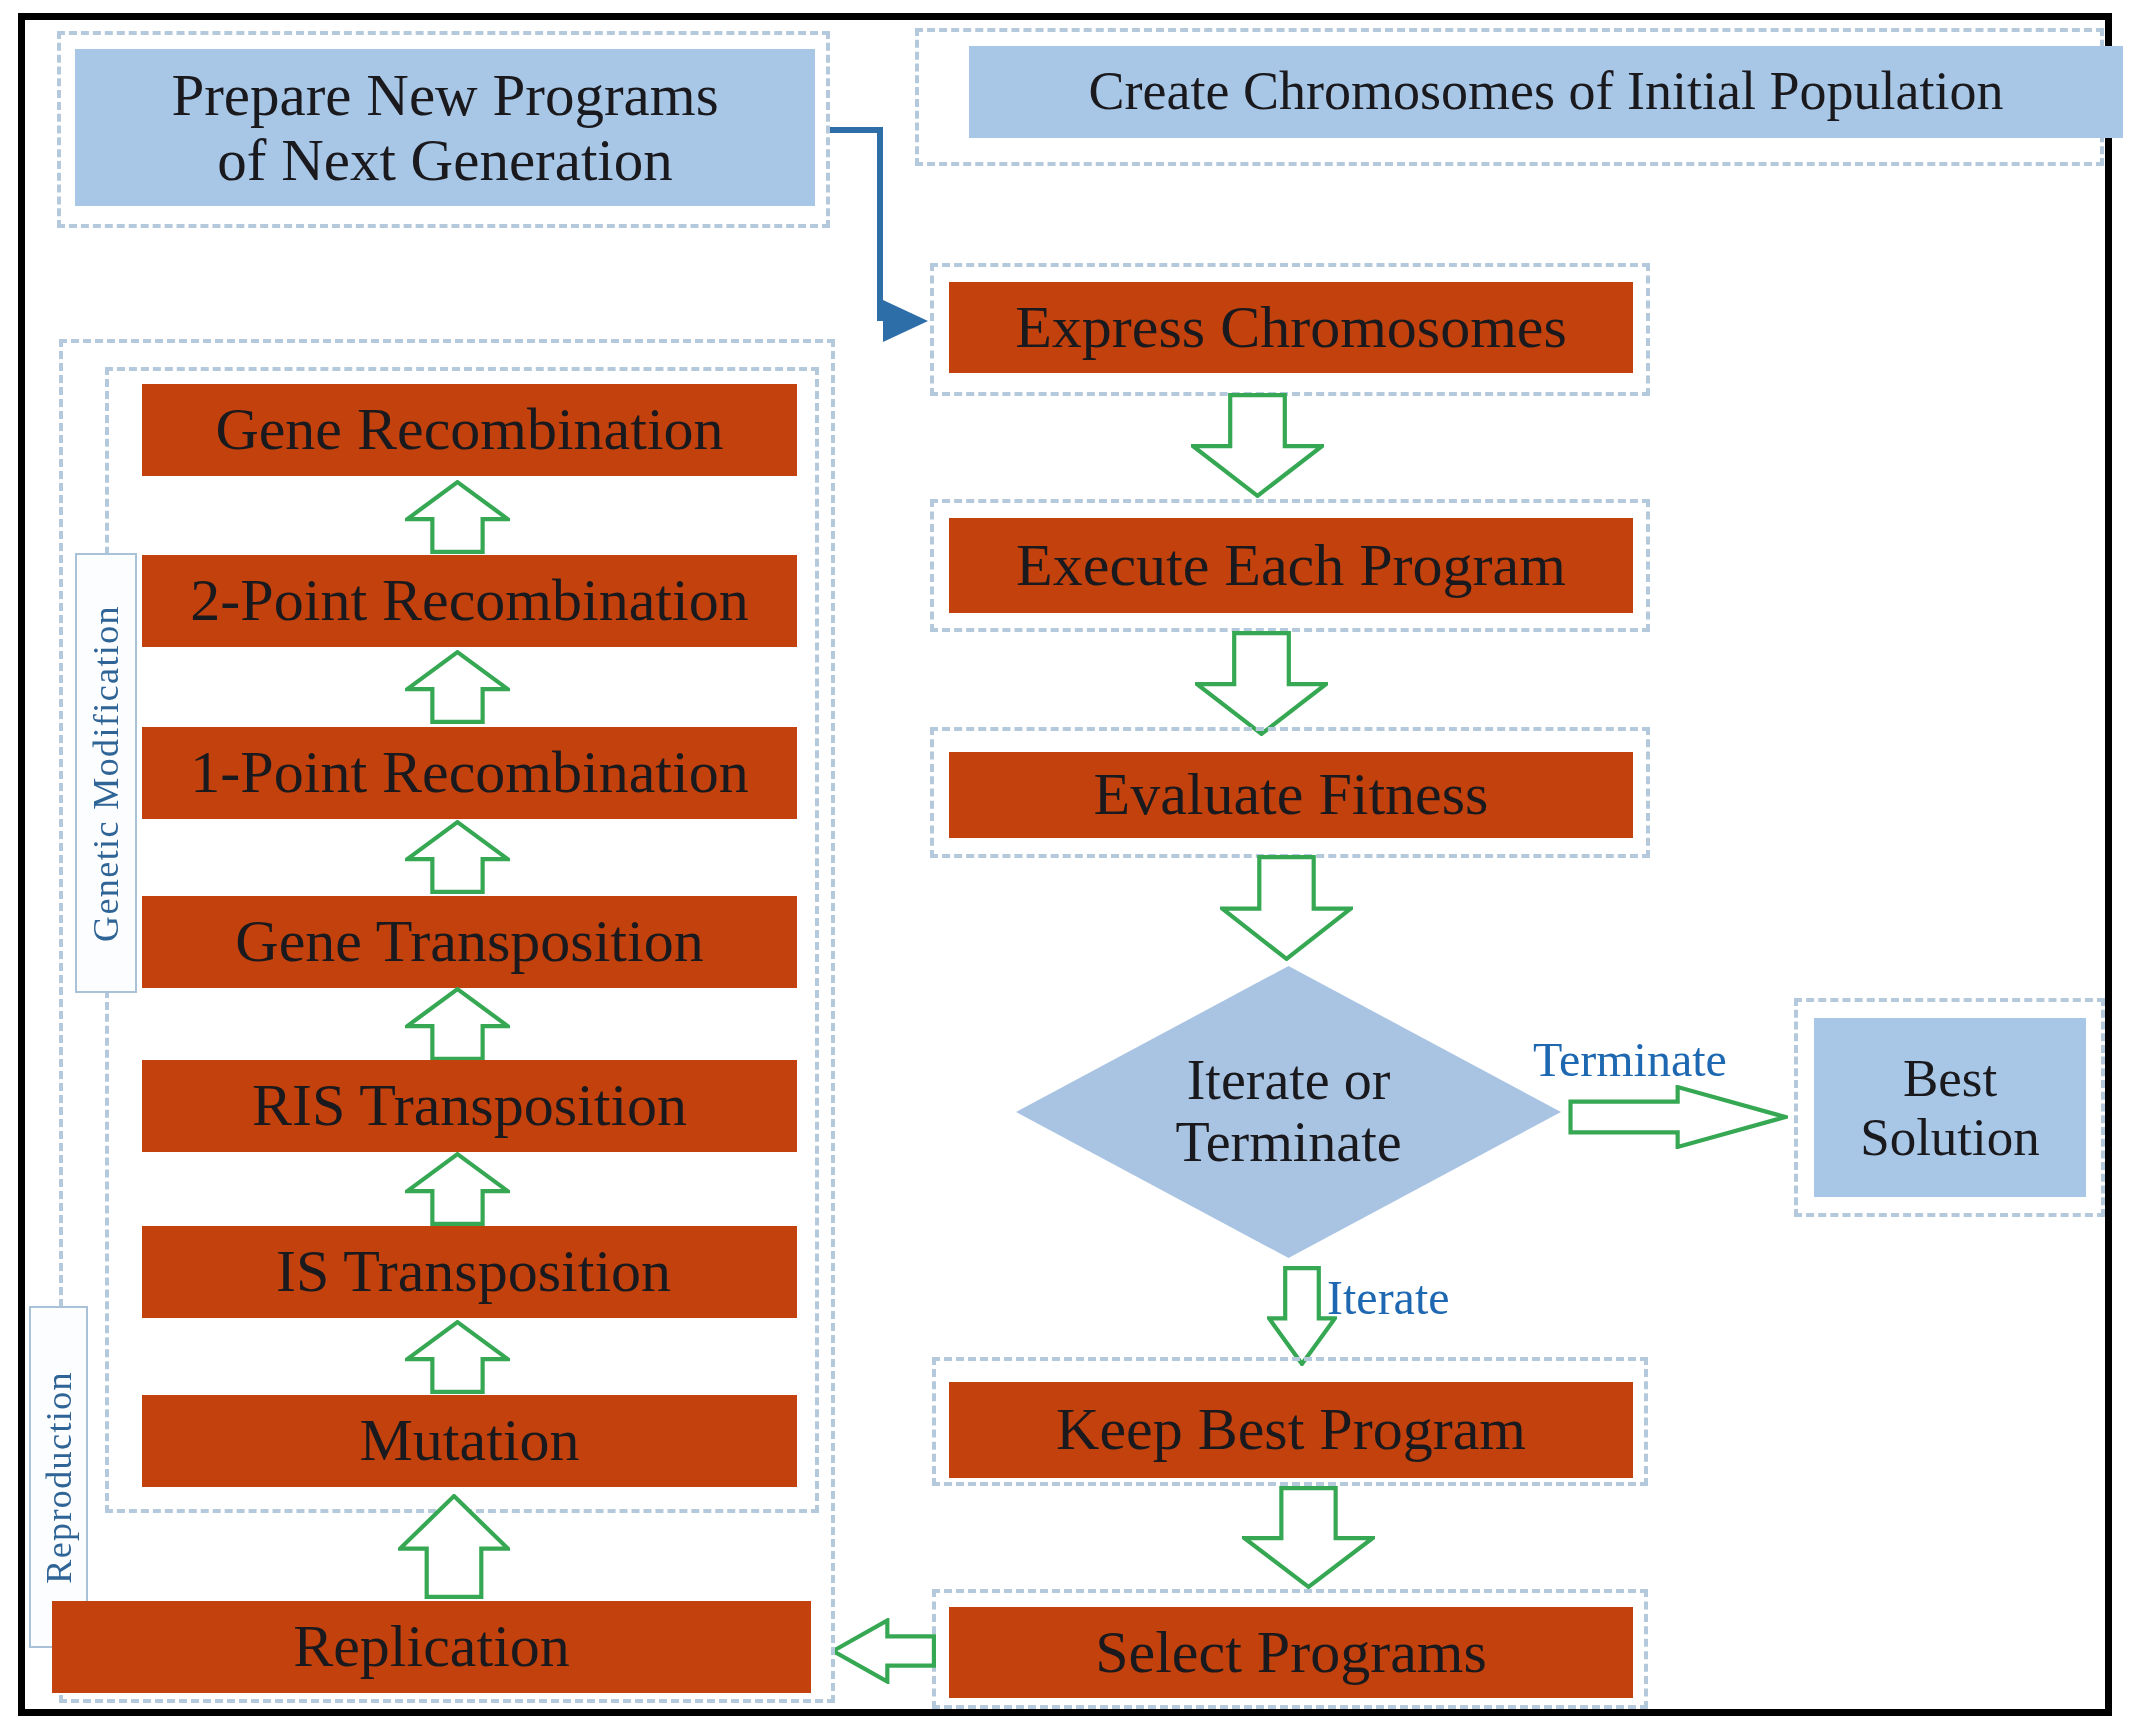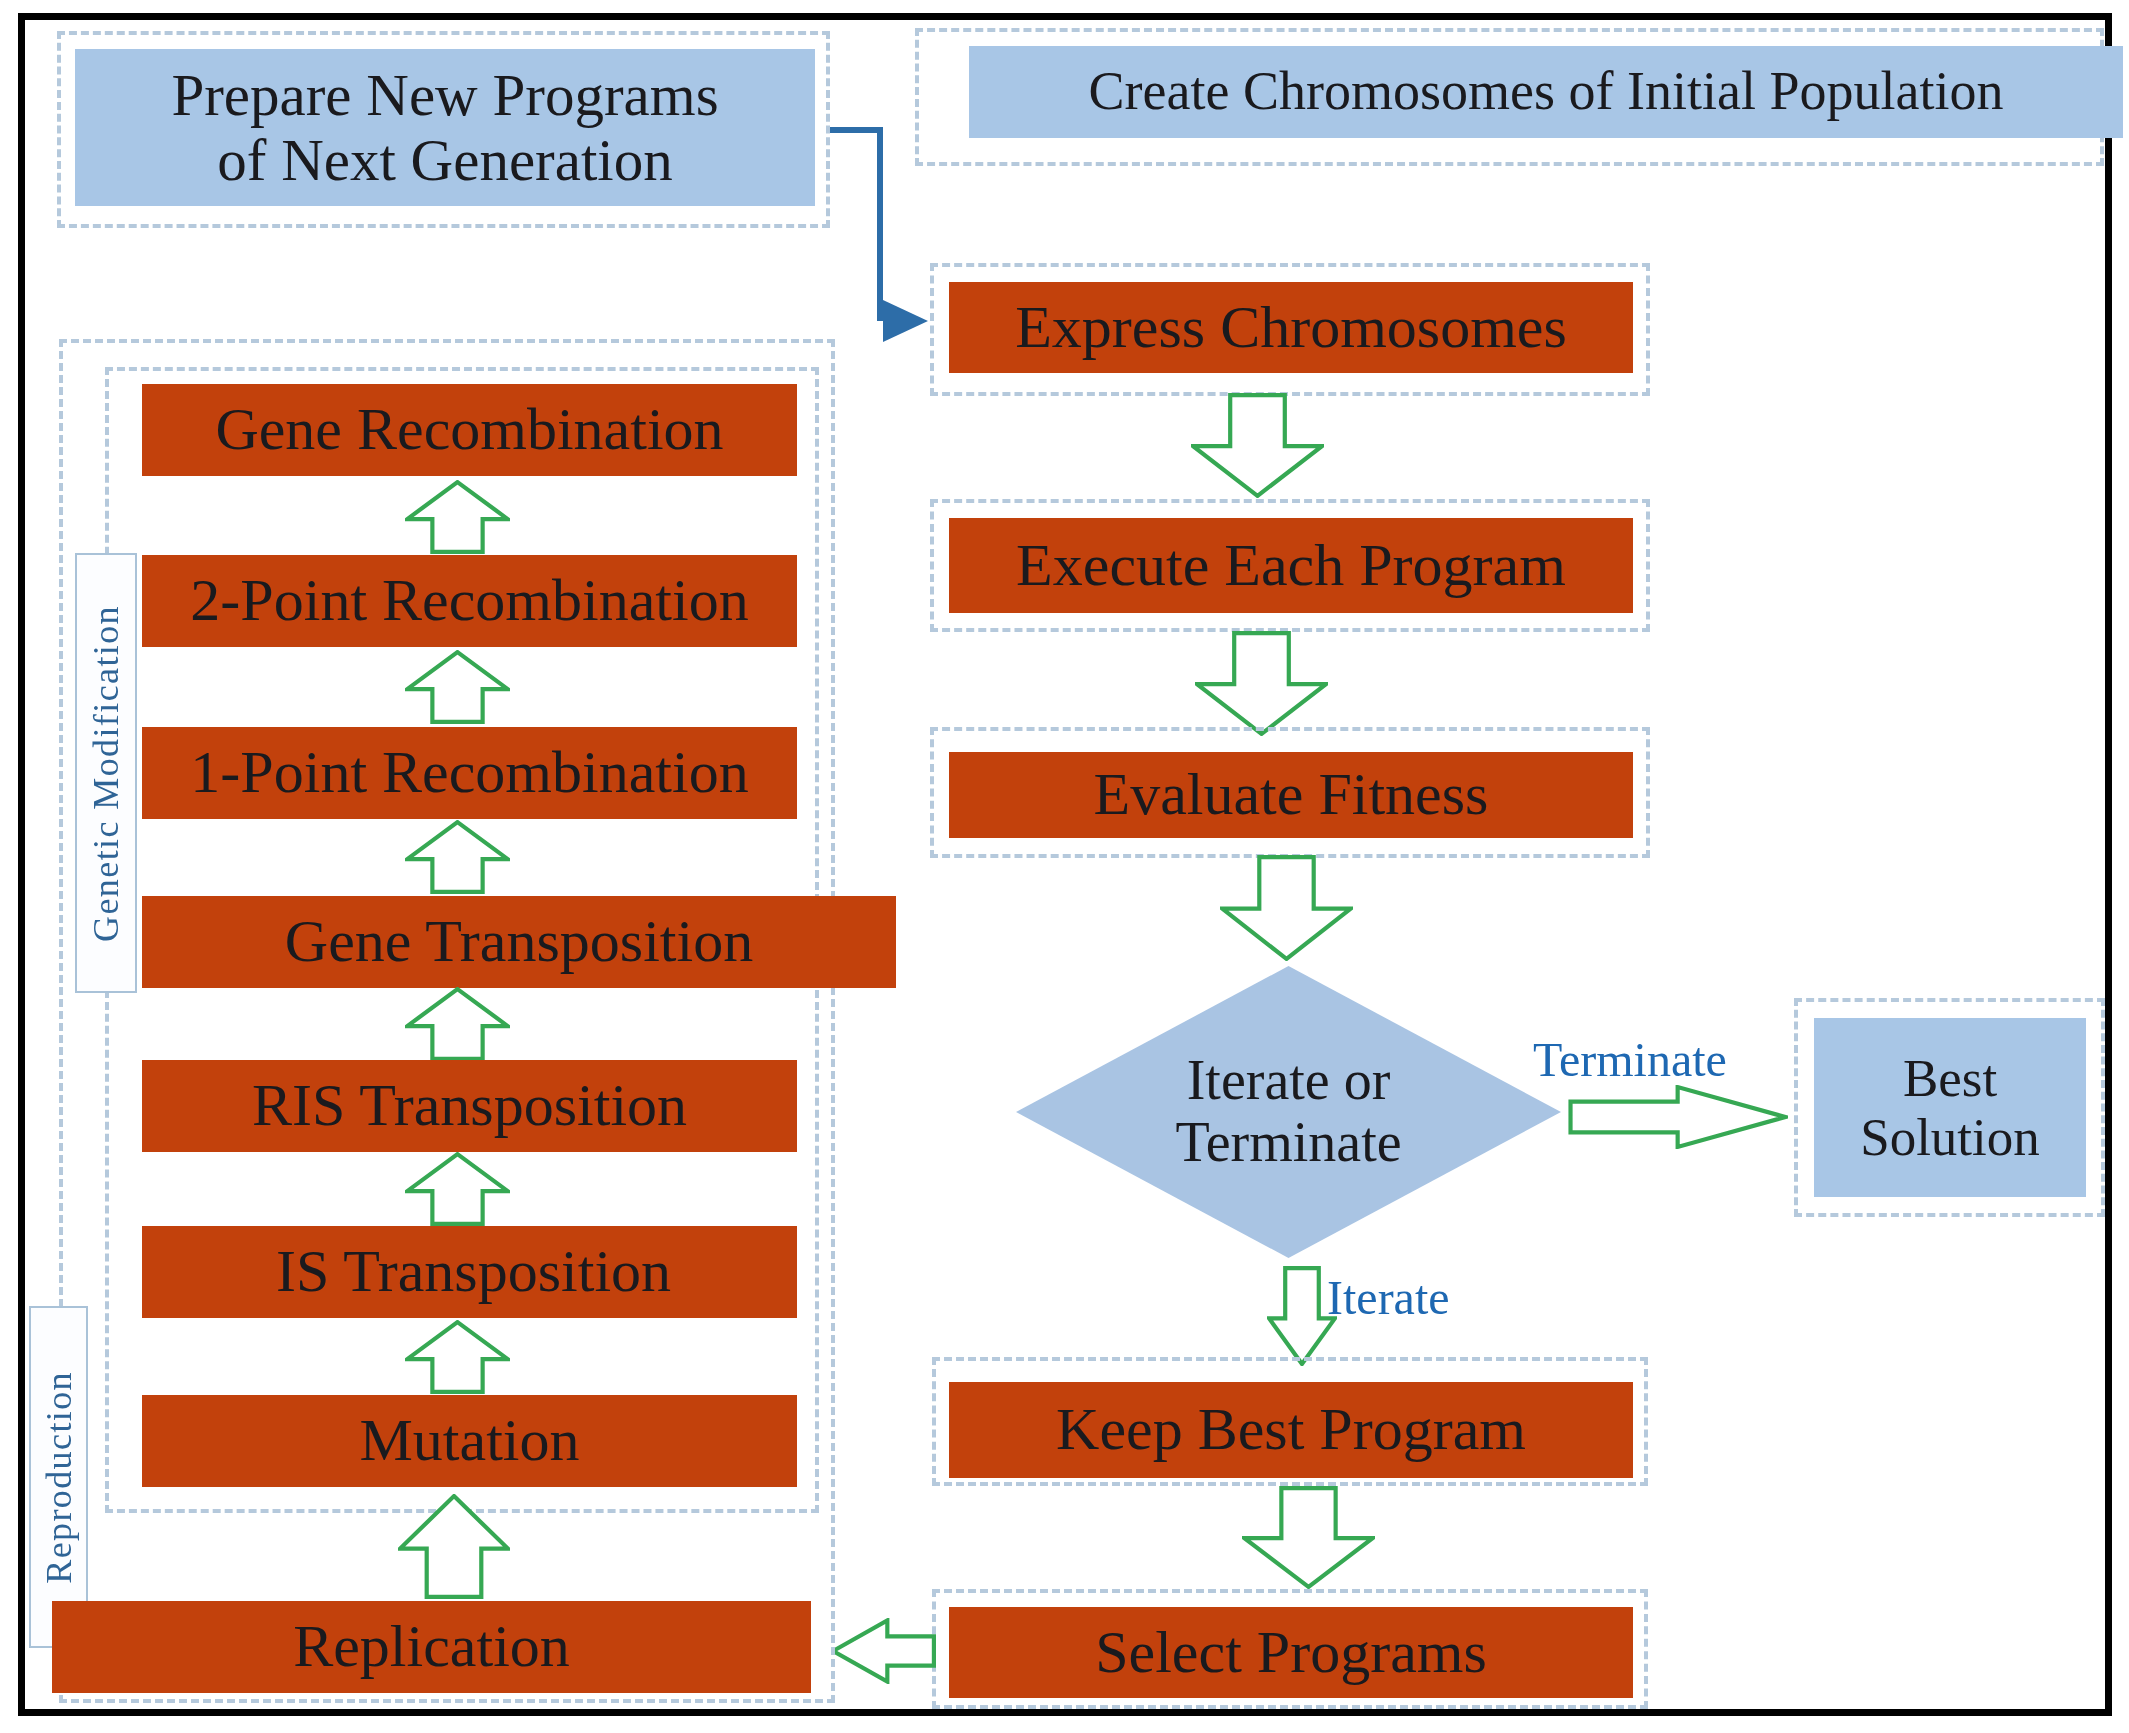--- a/index.html
+++ b/index.html
@@ -154,21 +154,21 @@
   </svg>
 
   <div class="abs box box-light" style="left:142px;top:727px;width:655px;height:92px;">
     <span class="lbl">1-Point Recombination</span>
   </div>
 
   <svg class="abs arrow" style="left:405px;top:820px;" width="105" height="74" viewBox="0 0 150 106">
     <polygon points="75,3 147,56 111,56 111,103 39,103 39,56 3,56"></polygon>
   </svg>
 
-  <div class="abs box box-light" style="left:142px;top:896px;width:754px;height:92px;">
+  <div class="abs box box-light" style="left:142px;top:896px;width:655px;height:92px;">
     <span class="lbl">Gene Transposition</span>
   </div>
 
   <svg class="abs arrow" style="left:405px;top:987px;" width="105" height="74" viewBox="0 0 150 106">
     <polygon points="75,3 147,56 111,56 111,103 39,103 39,56 3,56"></polygon>
   </svg>
 
   <div class="abs box box-light" style="left:142px;top:1060px;width:655px;height:92px;">
     <span class="lbl">RIS Transposition</span>
   </div>

